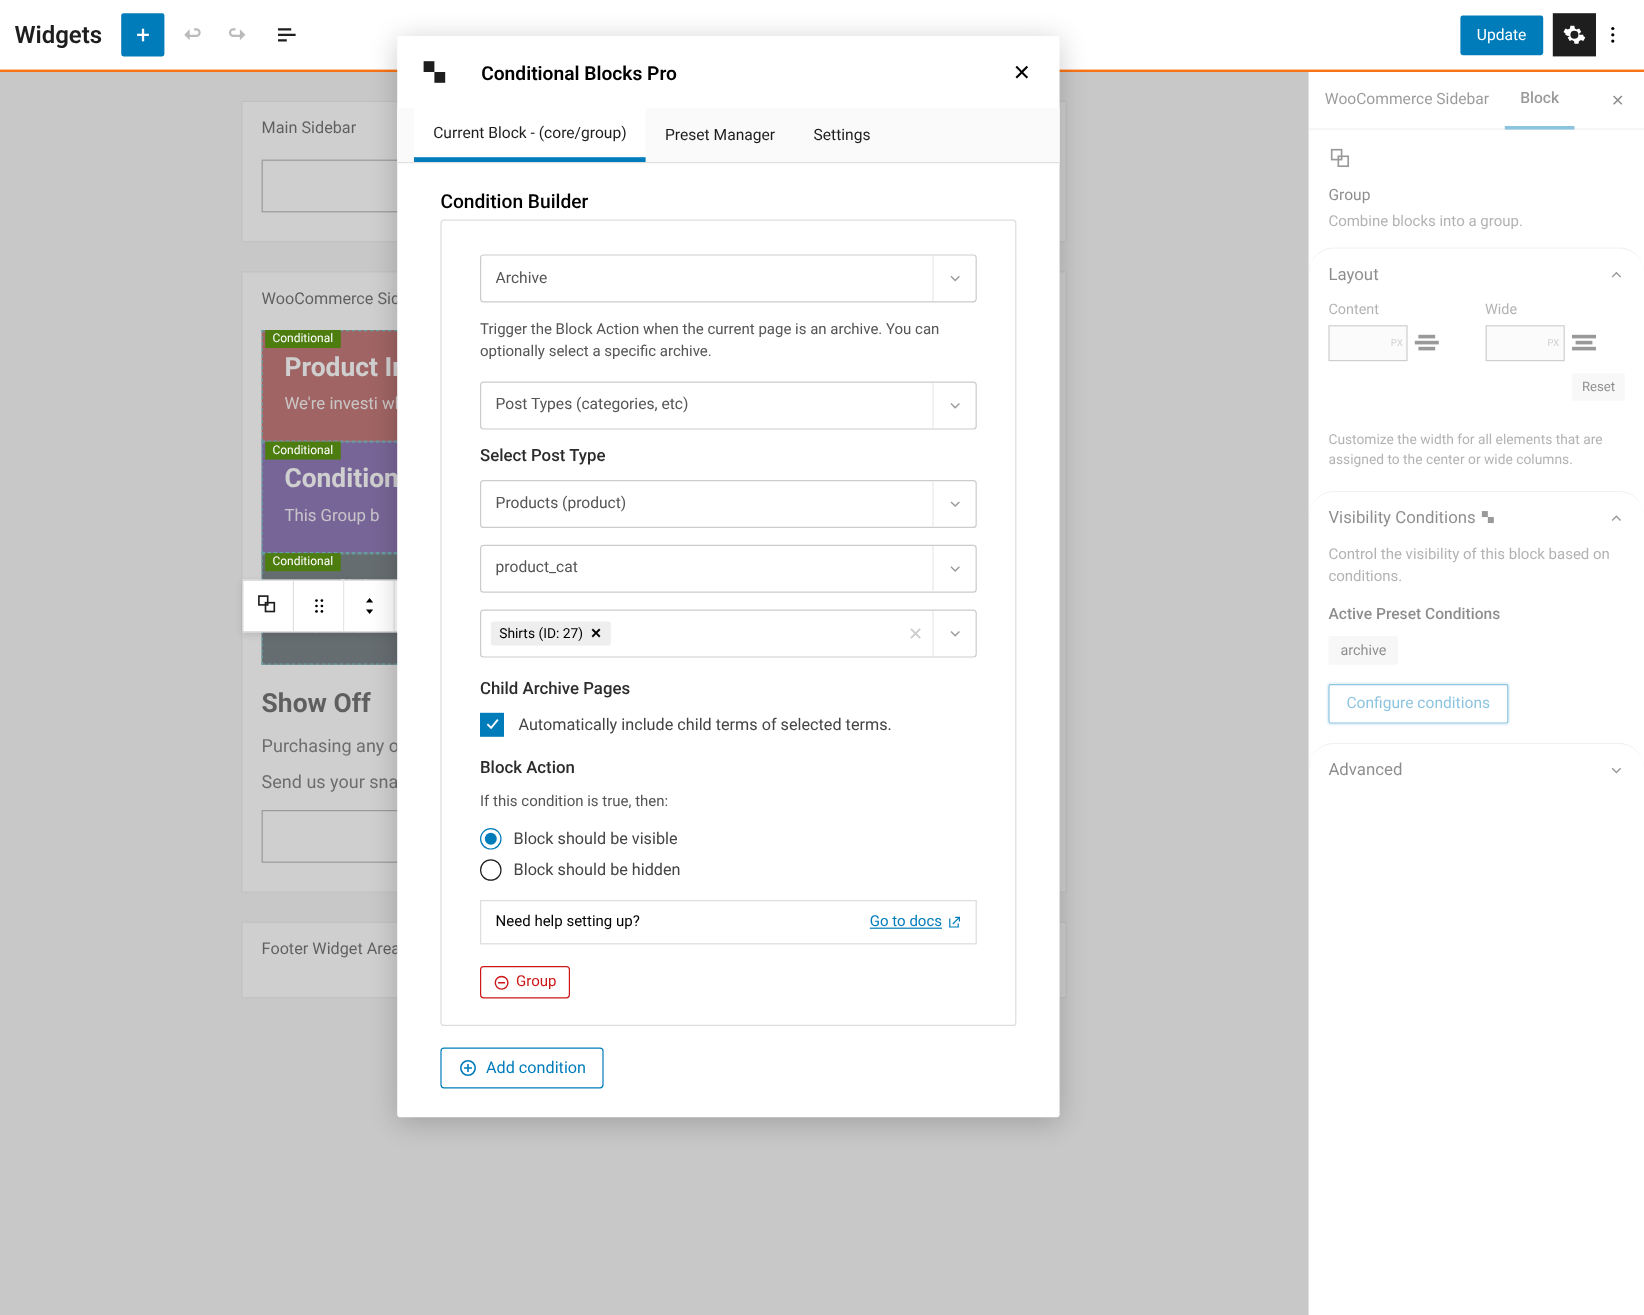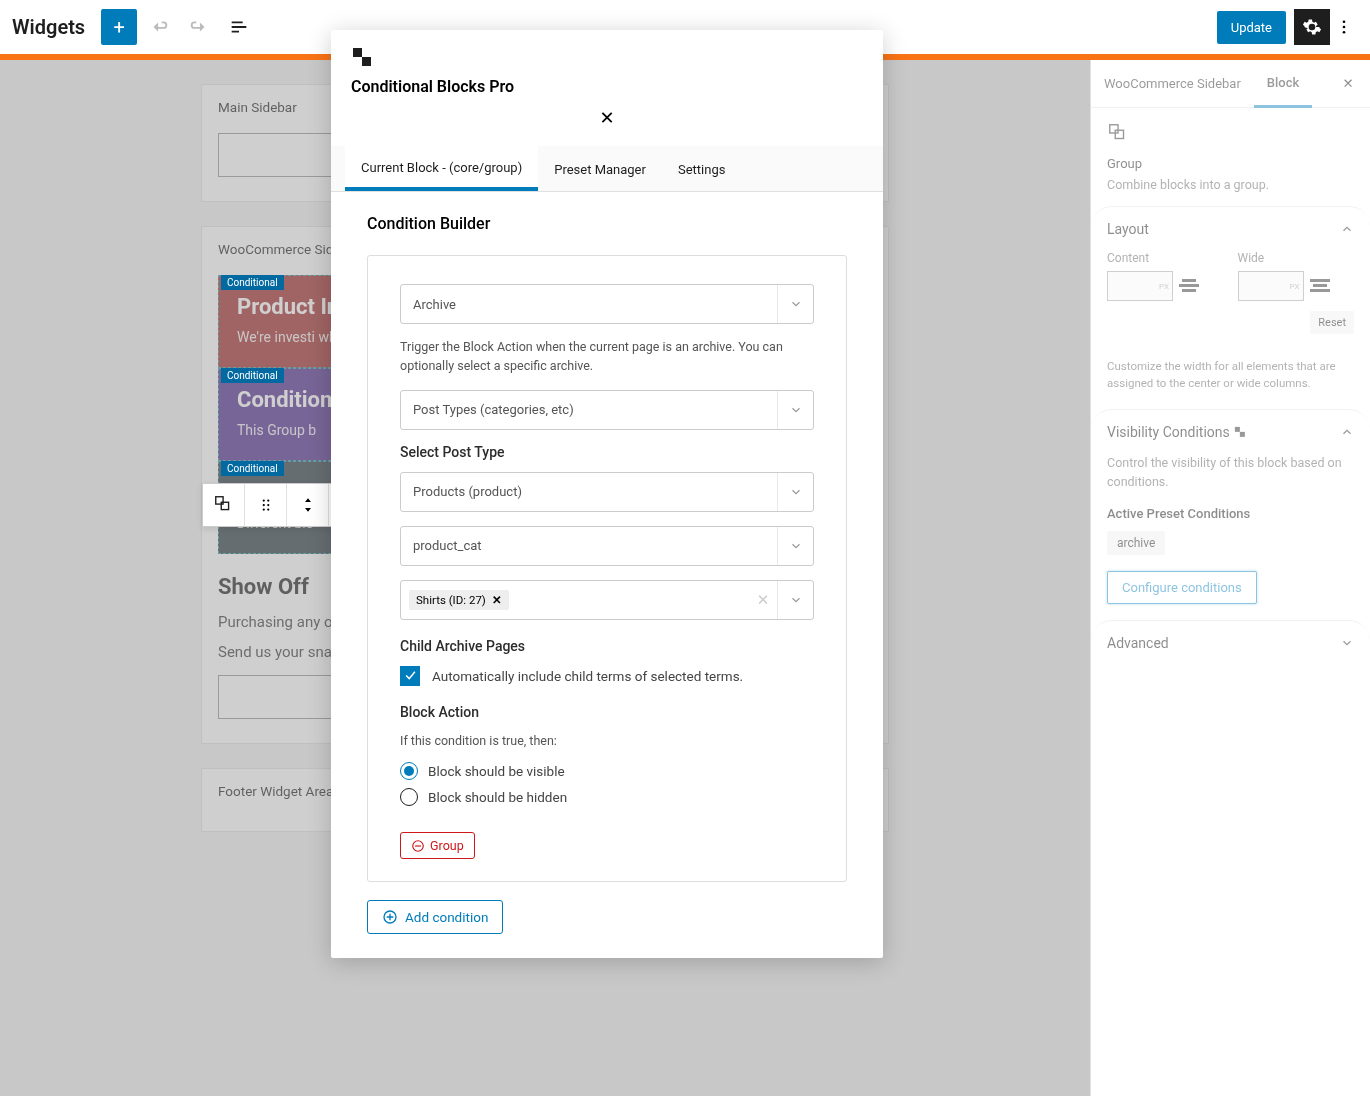--- a/index.html
+++ b/index.html
@@ -1,19 +1,19 @@
 <!DOCTYPE html>
 <html><head>
 <meta charset="utf-8">
 <style>
 * { box-sizing: border-box; margin: 0; padding: 0; font-family: -apple-system, BlinkMacSystemFont, "Segoe UI", Roboto, sans-serif; }
 body { background: #f0f0f0; width: 1370px; height: 1096px; position: relative; overflow: hidden; }
 
 
-.topbar { height: 60px; background: #fff; display: flex; align-items: center; padding: 0 12px; border-bottom: 6px solid #f97316; }
+.topbar { height: 60px; background: #fff; display: flex; align-items: center; padding: 0 12px; border-bottom: 2px solid #f97316; }
 .topbar .title { font-size: 20px; font-weight: 600; color: #1e1e1e; margin-right: 16px; }
 .topbar .tool-btn { width: 36px; height: 36px; display: flex; align-items: center; justify-content: center; border: none; background: transparent; cursor: pointer; margin-right: 4px; border-radius: 2px; }
 .topbar .add-btn { background: #007cba; color: #fff; font-size: 20px; }
 .topbar .icon-btn svg { width: 22px; height: 22px; fill: #1e1e1e; }
 .topbar .spacer { flex: 1; }
 .topbar .update-btn { background: #007cba; color: #fff; border: none; padding: 9px 14px; font-size: 13px; border-radius: 2px; cursor: pointer; margin-right: 8px; }
 .topbar .settings-btn { width: 36px; height: 36px; background: #1e1e1e; color: #fff; display: flex; align-items: center; justify-content: center; border: none; cursor: pointer; }
 .topbar .more-btn { width: 28px; height: 36px; background: transparent; border: none; display: flex; align-items: center; justify-content: center; cursor: pointer; }
 
 
@@ -27,21 +27,21 @@
 .placeholder-box { border: 1px solid #949494; height: 44px; background: #fff; }
 
 .wa2 { position: relative; }
 .cond-block { padding: 18px 18px 22px; color: #fff; position: relative; margin: 0; border: 1px dashed #2aa3a9; }
 .cond-block.red { background: #a02828; }
 .cond-block.purple { background: #502a8f; }
 .cond-block.dark { background: #2d3b43; }
 .cond-block h2 { font-size: 22px; font-weight: 700; margin-bottom: 10px; }
 .cond-block p { font-size: 14px; opacity: 0.9; }
 .block-wrap { position: relative; margin-top: 18px; }
-.cond-badge-inline { position: absolute; left: 3px; top: 0; background: #0369a1; color: #fff; font-size: 10px; padding: 2px 6px; z-index: 2; }
+.cond-badge-inline { position: absolute; left: 3px; top: 0; background: #4d7c0f; color: #fff; font-size: 10px; padding: 2px 6px; z-index: 2; }
 
 .block-toolbar { position: absolute; left: 0; top: 256px; height: 44px; background: #fff; border: 1px solid #ccc; display: flex; z-index: 3; box-shadow: 0 2px 6px rgba(0,0,0,0.1); }
 .block-toolbar .bt-btn { width: 42px; height: 42px; display: flex; align-items: center; justify-content: center; border: none; border-right: 1px solid #e0e0e0; background: #fff; cursor: pointer; }
 
 .showoff { margin-top: 20px; }
 .showoff h2 { font-size: 22px; font-weight: 700; color: #1e1e1e; margin-bottom: 14px; }
 .showoff p { font-size: 15px; color: #3a3a3a; margin-bottom: 12px; }
 
 
 .sidebar { width: 280px; background: #fff; border-left: 1px solid #e0e0e0; overflow-y: auto; position: relative; z-index: 2; }
@@ -73,29 +73,29 @@
 .color-row { display: flex; align-items: center; justify-content: space-between; padding: 14px 16px; border-top: 1px solid #e0e0e0; font-size: 14px; }
 .color-swatches { display: flex; gap: 0; }
 .color-swatches span { width: 22px; height: 18px; border: 1px solid #ccc; }
 .vis-desc { font-size: 12.5px; color: #555; line-height: 1.5; margin-bottom: 14px; }
 .vis-subhead { font-size: 13px; font-weight: 500; margin-bottom: 10px; }
 .chip { display: inline-block; background: #eee; padding: 5px 10px; font-size: 12px; border-radius: 2px; margin-bottom: 16px; }
 .config-btn { border: 1.5px solid #007cba; color: #007cba; background: #fff; padding: 8px 14px; font-size: 13px; border-radius: 2px; cursor: pointer; box-shadow: 0 0 0 1.5px #cee6f3; }
 
 
 .modal { position: absolute; left: 331px; top: 30px; width: 552px; background: #fff; box-shadow: 0 4px 24px rgba(0,0,0,0.2); z-index: 10; border-radius: 2px; }
-.modal-head { display: flex; padding: 16px 20px 14px; gap: 7px; flex-direction: column; }
+.modal-head { display: flex; align-items: center; padding: 16px 20px 14px; gap: 26px; }
 .modal-head .m-icon { width: 24px; height: 24px; }
 .modal-head h2 { font-size: 16px; font-weight: 600; flex: 1; }
 .modal-head .close { border: none; background: none; font-size: 18px; cursor: pointer; padding: 4px; }
 .modal-tabs { display: flex; padding: 0 14px; border-bottom: 1px solid #e0e0e0; background: #fafafa; }
 .modal-tabs .mtab { padding: 14px 16px 12px; font-size: 13px; color: #1e1e1e; cursor: pointer; border: none; background: none; }
 .modal-tabs .mtab.active { border-bottom: 4px solid #007cba; background: #fff; }
 .modal-body { padding: 22px 36px 24px; max-height: 960px; overflow-y: auto; }
-.modal-body h3 { font-size: 16px; font-weight: 500; margin-bottom: 22px; }
+.modal-body h3 { font-size: 16px; font-weight: 500; margin-bottom: 6px; }
 .builder-box { border: 1px solid #ddd; padding: 28px 32px 22px; border-radius: 3px; }
 .builder-box label { font-size: 14px; font-weight: 500; display: block; margin-bottom: 12px; color: #2c2c2c; }
 .select { border: 1px solid #ccc; border-radius: 3px; height: 40px; display: flex; align-items: center; padding: 0 12px; font-size: 13px; color: #555; position: relative; margin-bottom: 14px; cursor: pointer; }
 .select .chev { position: absolute; right: 0; top: 0; bottom: 0; width: 36px; border-left: 1px solid #e8e8e8; display: flex; align-items: center; justify-content: center; }
 .hint { font-size: 12.5px; color: #555; line-height: 1.5; margin-bottom: 14px; }
 .tag-select { border: 1px solid #ccc; border-radius: 3px; min-height: 40px; display: flex; align-items: center; padding: 5px 8px; position: relative; margin-bottom: 18px; }
 .tag-select .chev, .tag-select .clear-x { position: absolute; top: 0; bottom: 0; display: flex; align-items: center; justify-content: center; }
 .tag-select .chev { right: 0; width: 36px; border-left: 1px solid #e8e8e8; }
 .tag-select .clear-x { right: 36px; width: 28px; color: #ccc; font-size: 15px; }
 .tag { background: #eee; padding: 3px 7px; font-size: 11.5px; display: inline-flex; align-items: center; gap: 6px; border-radius: 2px; }
@@ -388,20 +388,29 @@
       <label>Block Action</label>
       <div class="hint" style="margin-bottom:12px;">If this condition is true, then:</div>
       <div class="radio-row">
         <div class="rb on"></div>
           <span>Block should be visible</span>
       </div>
       <div class="radio-row">
         <div class="rb"></div>
           <span>Block should be hidden</span>
       </div>
+      <div class="docs-box">
+        <span>Need help setting up?</span>
+        <a href="#">
+            <span>Go to docs</span> 
+            <svg width="12" height="12" viewBox="0 0 24 24">
+              <path d="M14 3h7v7m0-7L10 14M5 5v14h14v-6" fill="none" stroke="#007cba" stroke-width="2"></path>
+            </svg>
+          </a>
+      </div>
       <button class="remove-btn">
         <svg width="14" height="14" viewBox="0 0 24 24">
             <circle cx="12" cy="12" r="9" fill="none" stroke="#cc1818" stroke-width="2"></circle>
             <path d="M7 12h10" stroke="#cc1818" stroke-width="2"></path>
           </svg>
         <span>Group</span>
       </button>
     </div>
     <button class="add-cond-btn">
       <svg width="16" height="16" viewBox="0 0 24 24">

